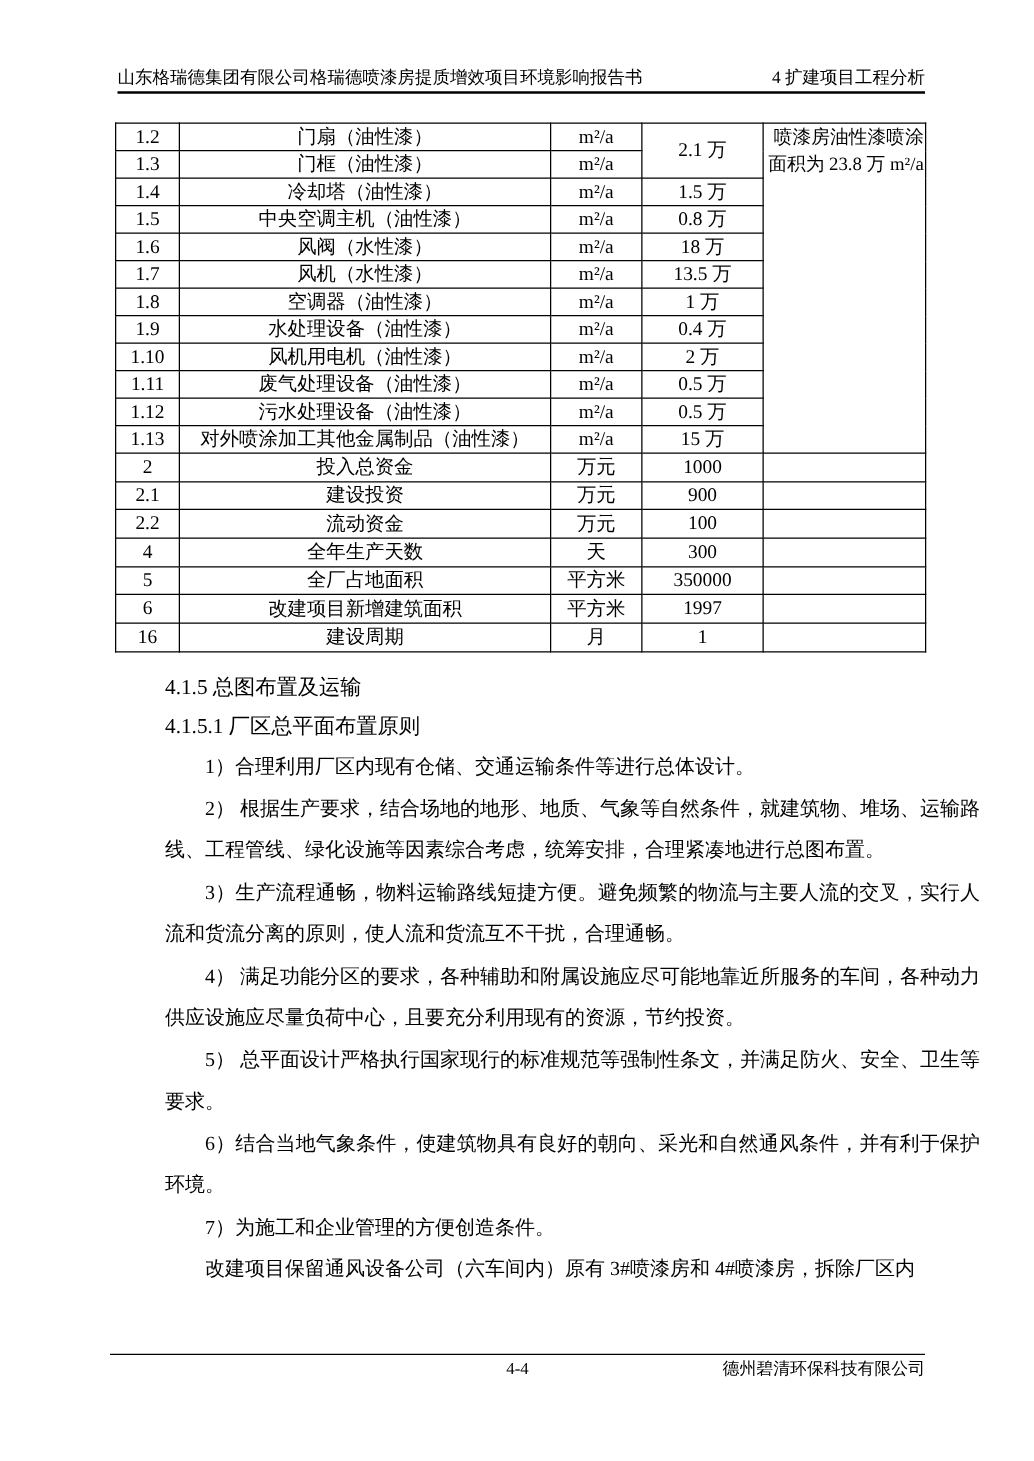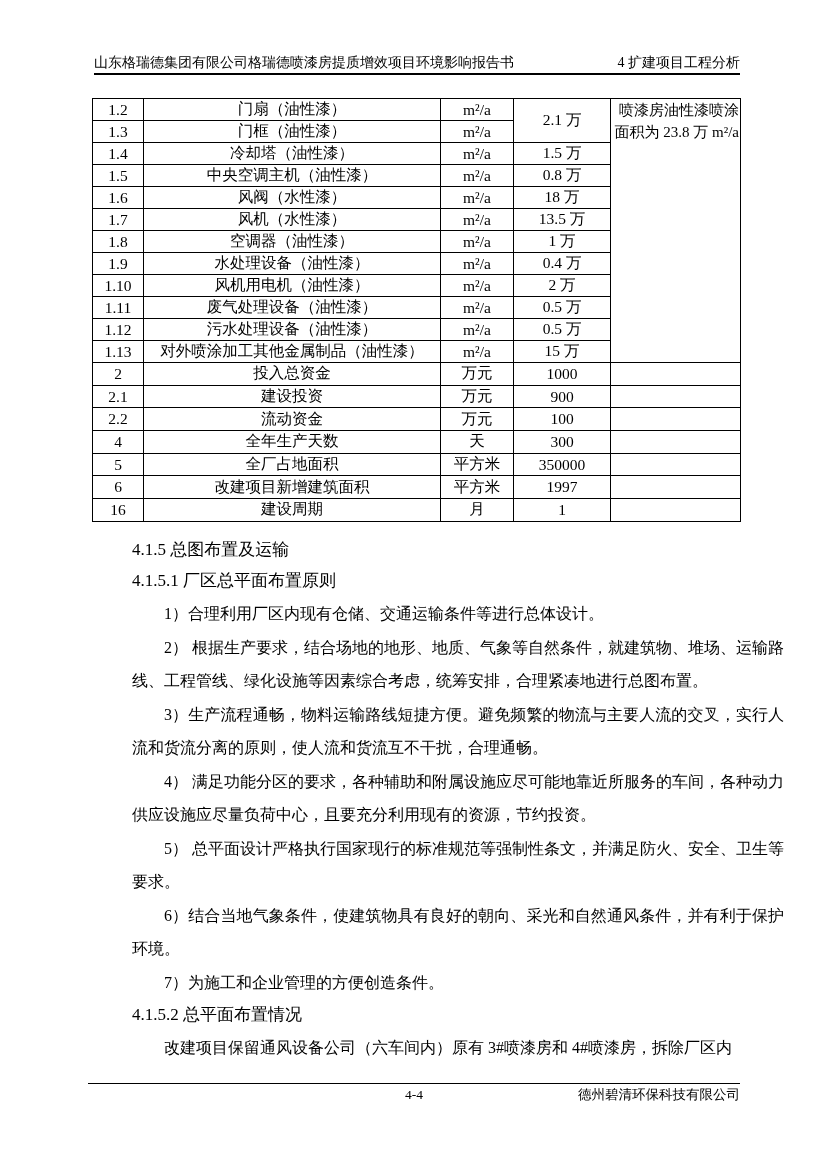--- a/index.html
+++ b/index.html
@@ -256,21 +256,20 @@
   <main class="doc-body">
     <h3>4.1.5 总图布置及运输</h3>
     <h4>4.1.5.1 厂区总平面布置原则</h4>
     <p class="para">1）合理利用厂区内现有仓储、交通运输条件等进行总体设计。</p>
     <p class="para">2） 根据生产要求，结合场地的地形、地质、气象等自然条件，就建筑物、堆场、运输路线、工程管线、绿化设施等因素综合考虑，统筹安排，合理紧凑地进行总图布置。</p>
     <p class="para">3）生产流程通畅，物料运输路线短捷方便。避免频繁的物流与主要人流的交叉，实行人流和货流分离的原则，使人流和货流互不干扰，合理通畅。</p>
     <p class="para">4） 满足功能分区的要求，各种辅助和附属设施应尽可能地靠近所服务的车间，各种动力供应设施应尽量负荷中心，且要充分利用现有的资源，节约投资。</p>
     <p class="para">5） 总平面设计严格执行国家现行的标准规范等强制性条文，并满足防火、安全、卫生等要求。</p>
     <p class="para">6）结合当地气象条件，使建筑物具有良好的朝向、采光和自然通风条件，并有利于保护环境。</p>
     <p class="para">7）为施工和企业管理的方便创造条件。</p>
-    <h4>4.1.5.2 总平面布置情况</h4>
     <p class="para">改建项目保留通风设备公司（六车间内）原有 3#喷漆房和 4#喷漆房，拆除厂区内</p>
   </main>
 
   <footer class="doc-footer">
     <span class="pg">4-4</span>
     <span class="company">德州碧清环保科技有限公司</span>
   </footer>
 
 </div>
 

